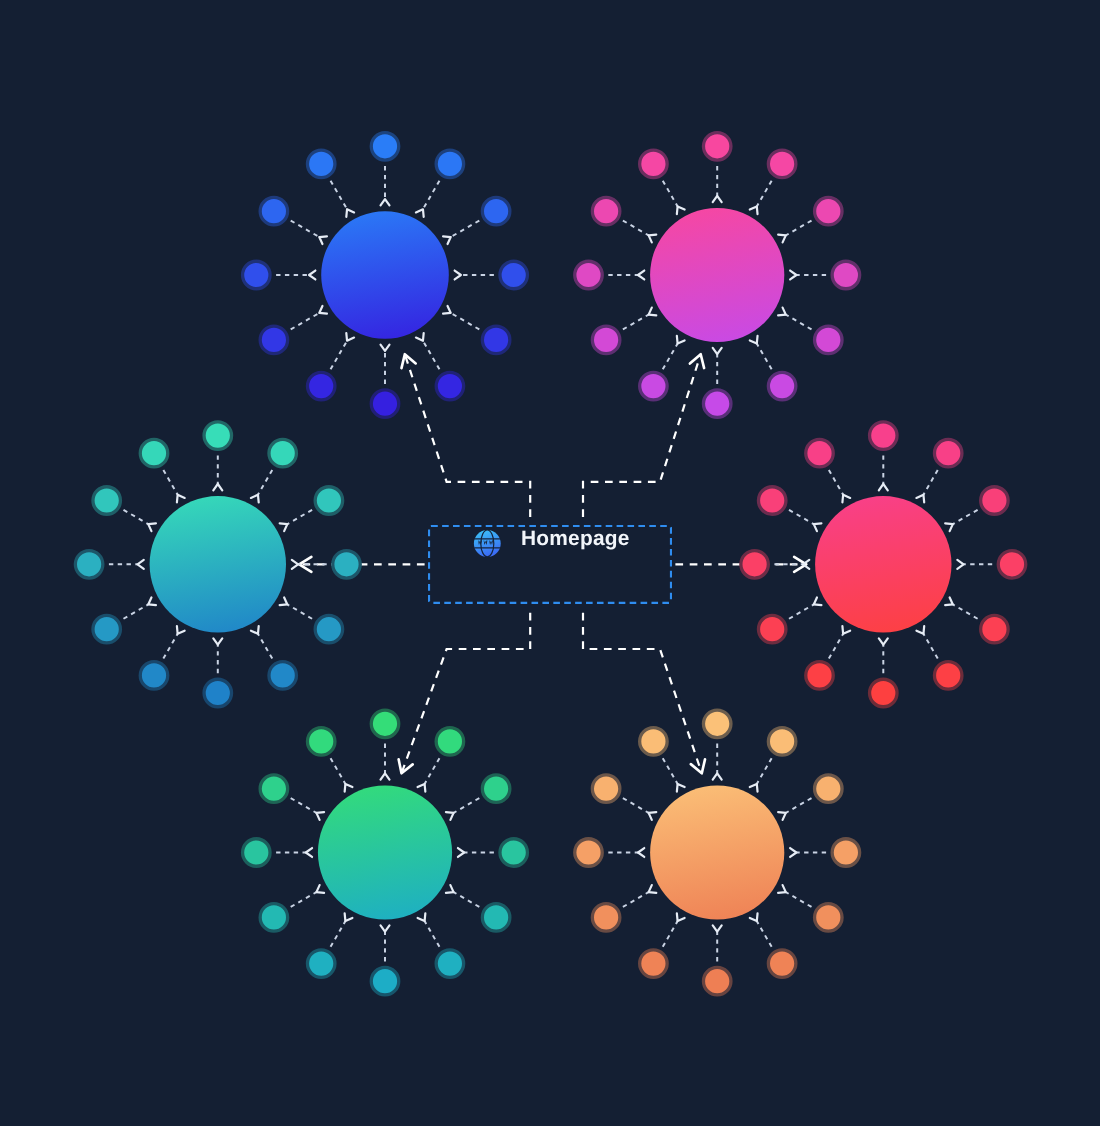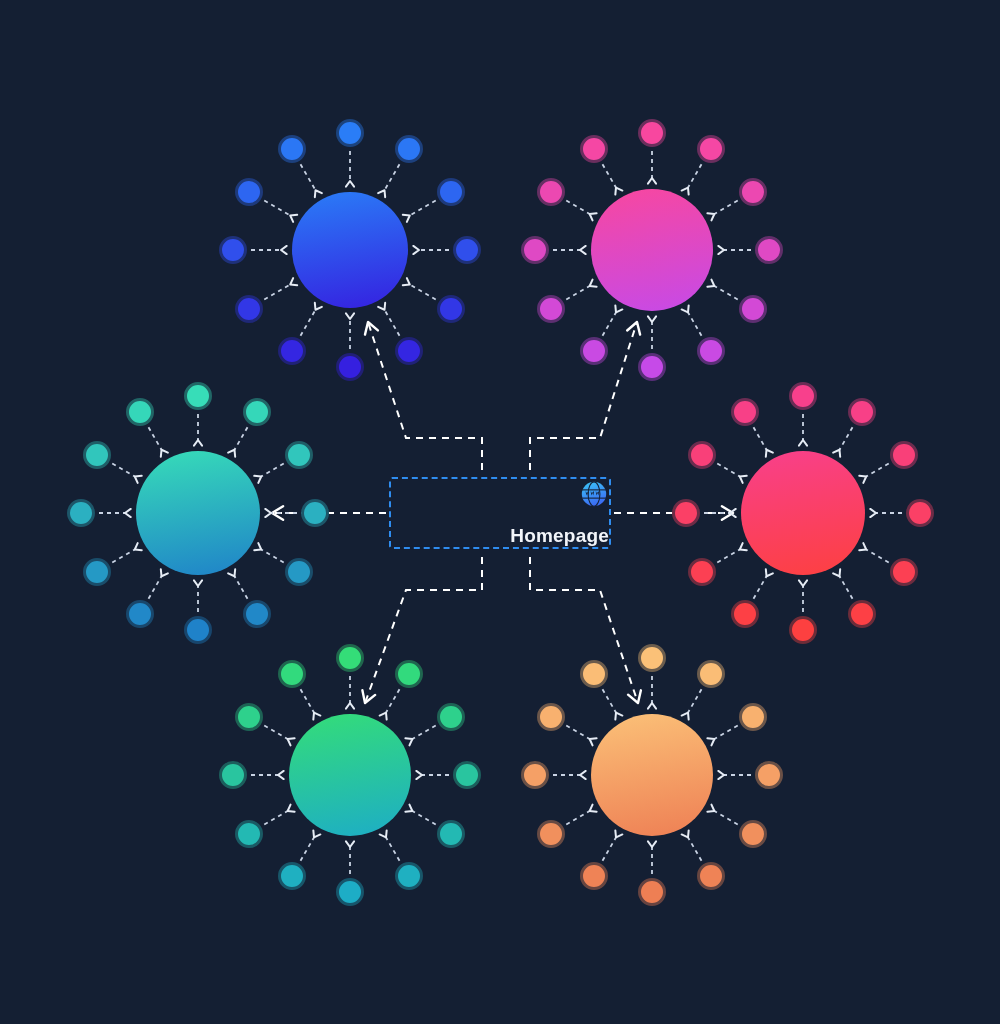--- a/index.html
+++ b/index.html
@@ -56,27 +56,26 @@
     position: absolute;
     left: 0;
     top: 0;
     overflow: visible;
     pointer-events: none;
   }
   #center-node {
     position: absolute;
     box-sizing: border-box;
     display: flex;
-    align-items: flex-end;
+    align-items: flex-start;
     justify-content: center;
     gap: 16px;
     border: 2px dashed #2f8df0;
     border-radius: 3px;
     background: transparent;
-    flex-direction: column;
   }
   #center-node .globe-wrap {
     width: 30px;
     height: 30px;
     display: block;
     flex: 0 0 auto;
   }
   #center-label {
     color: #f2f5fa;
     font-size: 19px;

